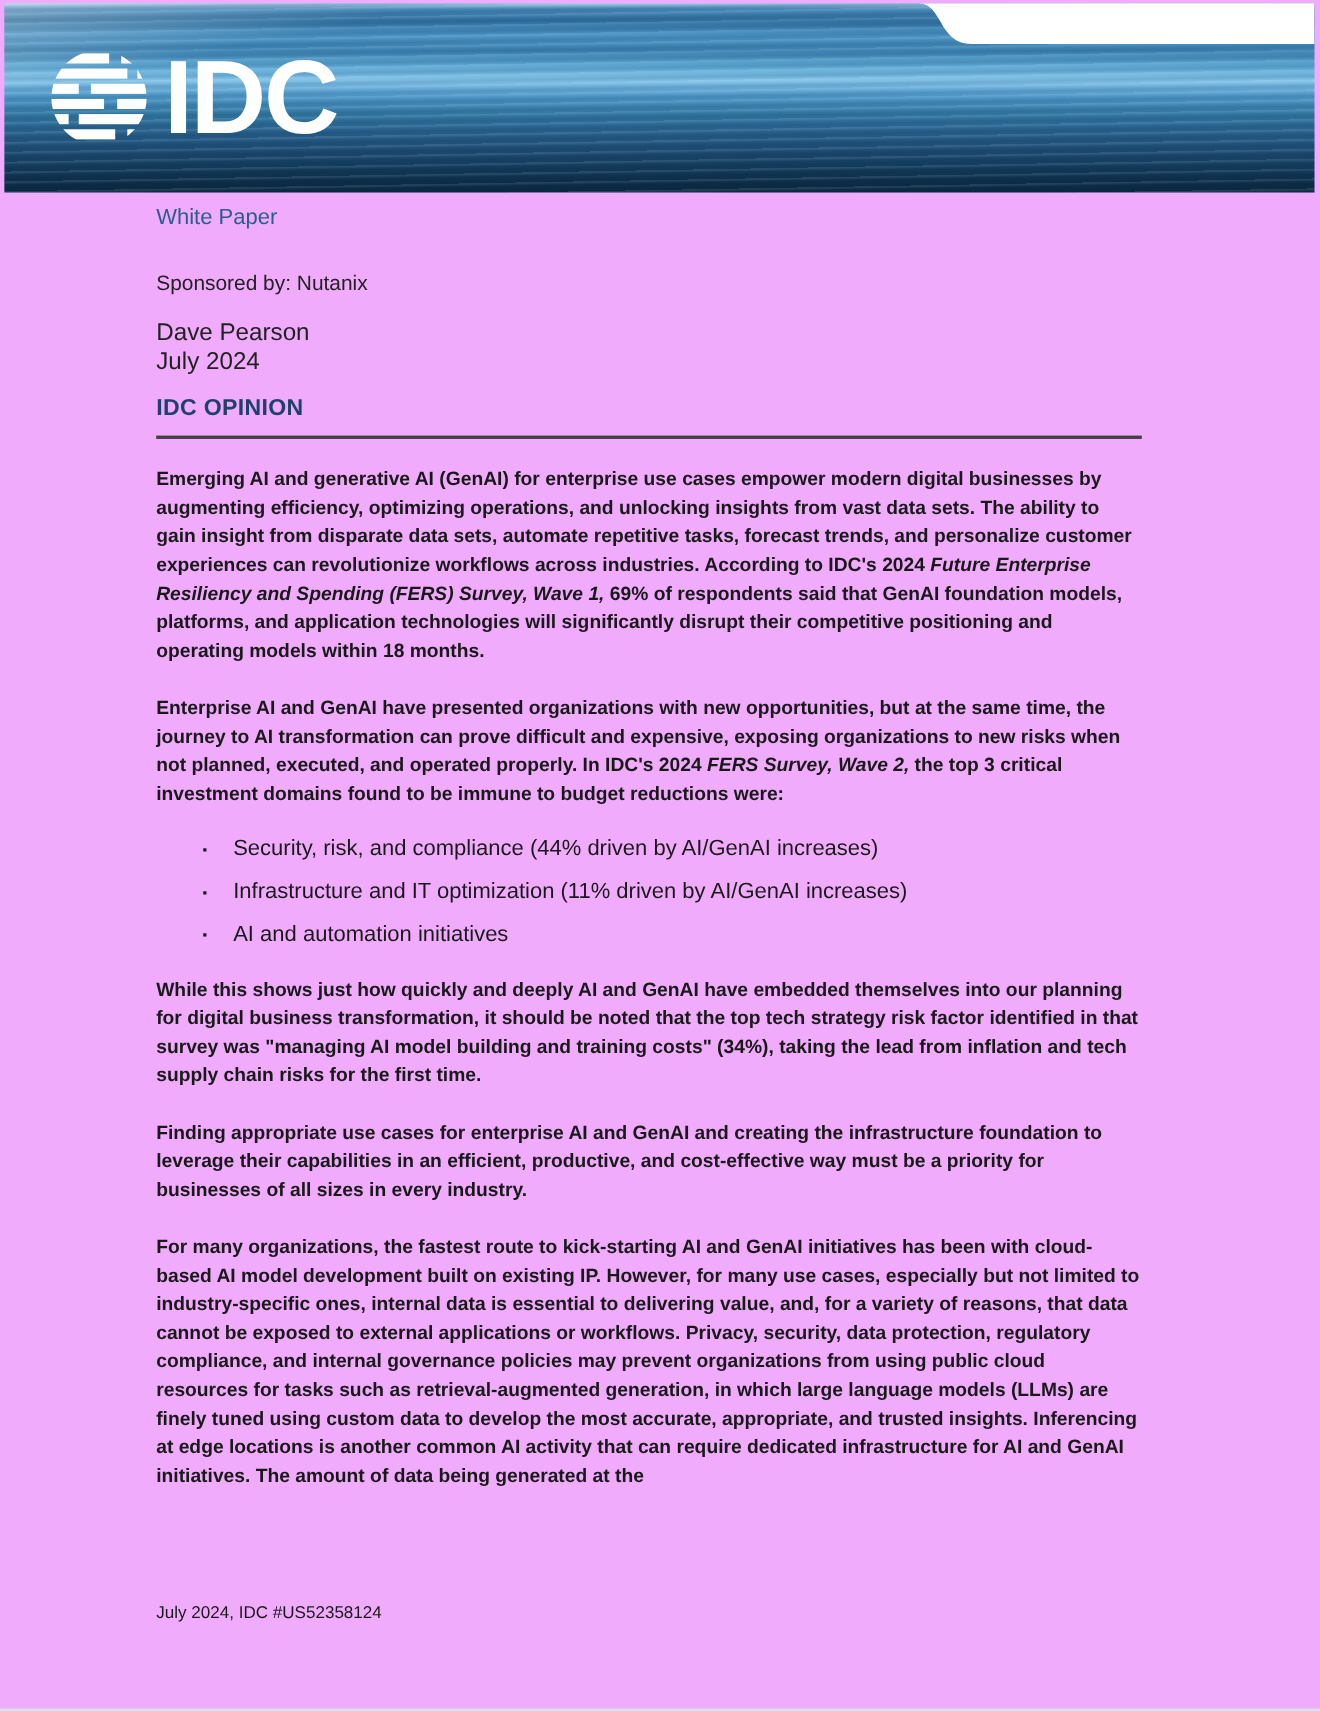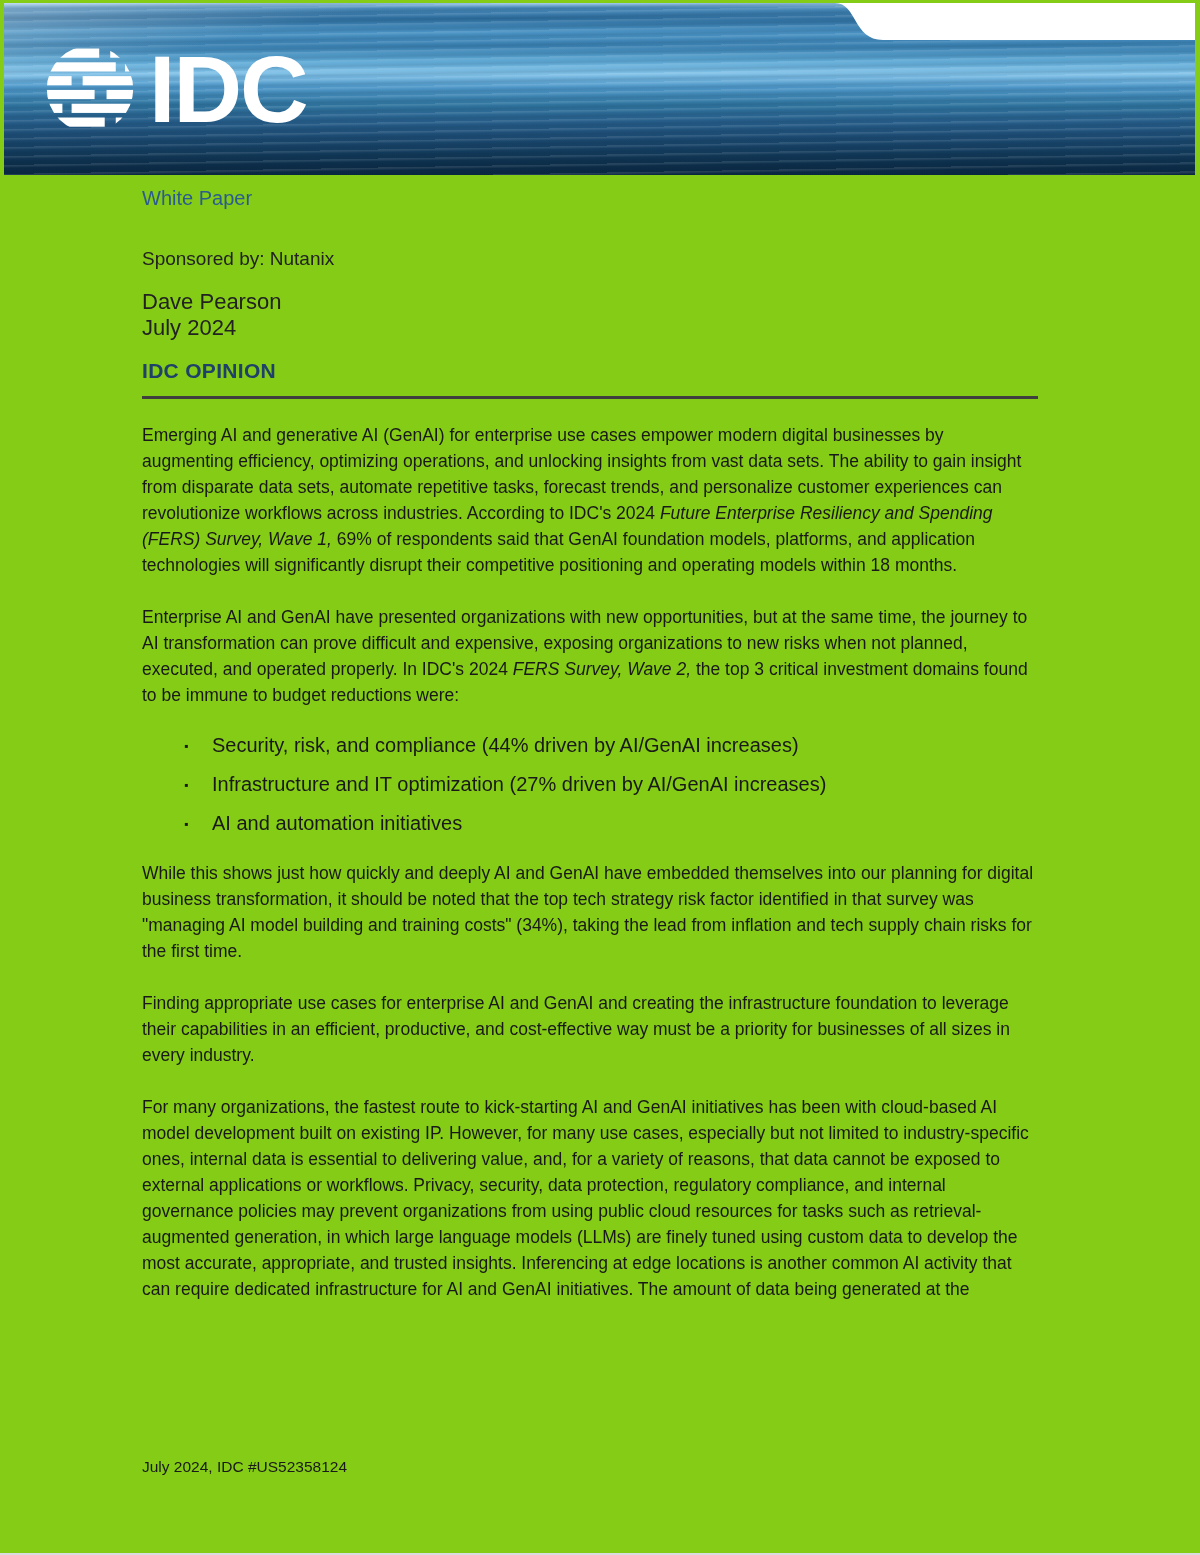--- a/index.html
+++ b/index.html
@@ -1,18 +1,18 @@
 <!DOCTYPE html>
 <html><head>
 <meta charset="utf-8">
 <style>
   * { margin:0; padding:0; box-sizing:border-box; }
   html,body { background:#ffffff; }
   .page {
-    position:relative; width:1200px; height:1555px; background:#84cc16;
+    position:relative; width:1200px; height:1555px; background:#f0abfc;
     font-family:"Liberation Sans", sans-serif; color:#191919; overflow:hidden;
   }
 
   
   .banner {
     position:absolute; left:4px; top:3px; right:5px; height:172px;
     background:
       linear-gradient(168deg, rgba(255,255,255,0.30) 0%, rgba(255,255,255,0) 20%),
       repeating-linear-gradient(179deg,
         rgba(255,255,255,0.10) 0px, rgba(255,255,255,0.10) 1px,
@@ -36,21 +36,21 @@
 
   .doc-type { font-size:20px; line-height:30px; color:#2b5c90; }
   .title   { margin-top:18px; font-size:30px; line-height:39px; color:#3b3b3b; font-weight:400; }
   .sponsor { margin-top:34px; font-size:19px; line-height:24px; color:#222222; }
   .byline  { margin-top:18px; font-size:22px; line-height:26px; color:#222222; }
 
   .sec-head { margin-top:18px; font-size:21px; font-weight:700; color:#1e4069; letter-spacing:0.3px; }
   .rule { margin-top:13px; height:3px; background:#3f3f3f; }
 
   .body { margin-top:23px; }
-  .para { font-size:17.5px; line-height:26px; color:#191919; margin-bottom:26px; text-align:left; }
+  .para { font-size:17.5px; line-height:26px; color:#191919; margin-bottom:26px; text-align:left;font-weight:bold; }
   .para i { font-style:italic; }
 
   ul.bullets { list-style:none; margin:26px 0; padding-left:40px; }
   ul.bullets li {
     position:relative; font-size:20px; line-height:22px;
     padding-left:30px; margin-bottom:17px; color:#191919;
   }
   ul.bullets li::before {
     content:"▪"; position:absolute; left:2px; top:1px; font-size:12px; color:#191919;
   }
@@ -102,21 +102,21 @@
     </div>
 
     <h2 class="sec-head">IDC OPINION</h2>
     <div class="rule"></div>
 
     <div class="body">
         <p class="para"><span>Emerging AI and generative AI (GenAI) for enterprise use cases empower modern digital businesses by augmenting efficiency, optimizing operations, and unlocking insights from vast data sets. The ability to gain insight from disparate data sets, automate repetitive tasks, forecast trends, and personalize customer experiences can revolutionize workflows across industries. According to IDC's 2024 </span><i>Future Enterprise Resiliency and Spending (FERS) Survey, Wave 1,</i><span> 69% of respondents said that GenAI foundation models, platforms, and application technologies will significantly disrupt their competitive positioning and operating models within 18 months.</span></p>
         <p class="para"><span>Enterprise AI and GenAI have presented organizations with new opportunities, but at the same time, the journey to AI transformation can prove difficult and expensive, exposing organizations to new risks when not planned, executed, and operated properly. In IDC's 2024 </span><i>FERS Survey, Wave 2,</i><span> the top 3 critical investment domains found to be immune to budget reductions were:</span></p>
         <ul class="bullets">
           <li>Security, risk, and compliance (44% driven by AI/GenAI increases)</li>
-          <li>Infrastructure and IT optimization (27% driven by AI/GenAI increases)</li>
+          <li>Infrastructure and IT optimization (11% driven by AI/GenAI increases)</li>
           <li>AI and automation initiatives</li>
         </ul>
         <p class="para"><span>While this shows just how quickly and deeply AI and GenAI have embedded themselves into our planning for digital business transformation, it should be noted that the top tech strategy risk factor identified in that survey was "managing AI model building and training costs" (34%), taking the lead from inflation and tech supply chain risks for the first time.</span></p>
         <p class="para"><span>Finding appropriate use cases for enterprise AI and GenAI and creating the infrastructure foundation to leverage their capabilities in an efficient, productive, and cost-effective way must be a priority for businesses of all sizes in every industry.</span></p>
         <p class="para"><span>For many organizations, the fastest route to kick-starting AI and GenAI initiatives has been with cloud-based AI model development built on existing IP. However, for many use cases, especially but not limited to industry-specific ones, internal data is essential to delivering value, and, for a variety of reasons, that data cannot be exposed to external applications or workflows. Privacy, security, data protection, regulatory compliance, and internal governance policies may prevent organizations from using public cloud resources for tasks such as retrieval-augmented generation, in which large language models (LLMs) are finely tuned using custom data to develop the most accurate, appropriate, and trusted insights. Inferencing at edge locations is another common AI activity that can require dedicated infrastructure for AI and GenAI initiatives. The amount of data being generated at the</span></p>
       </div>
   </div>
 
   <div class="footer">July 2024, IDC #US52358124</div>
   <div class="bottom-edge"></div>

